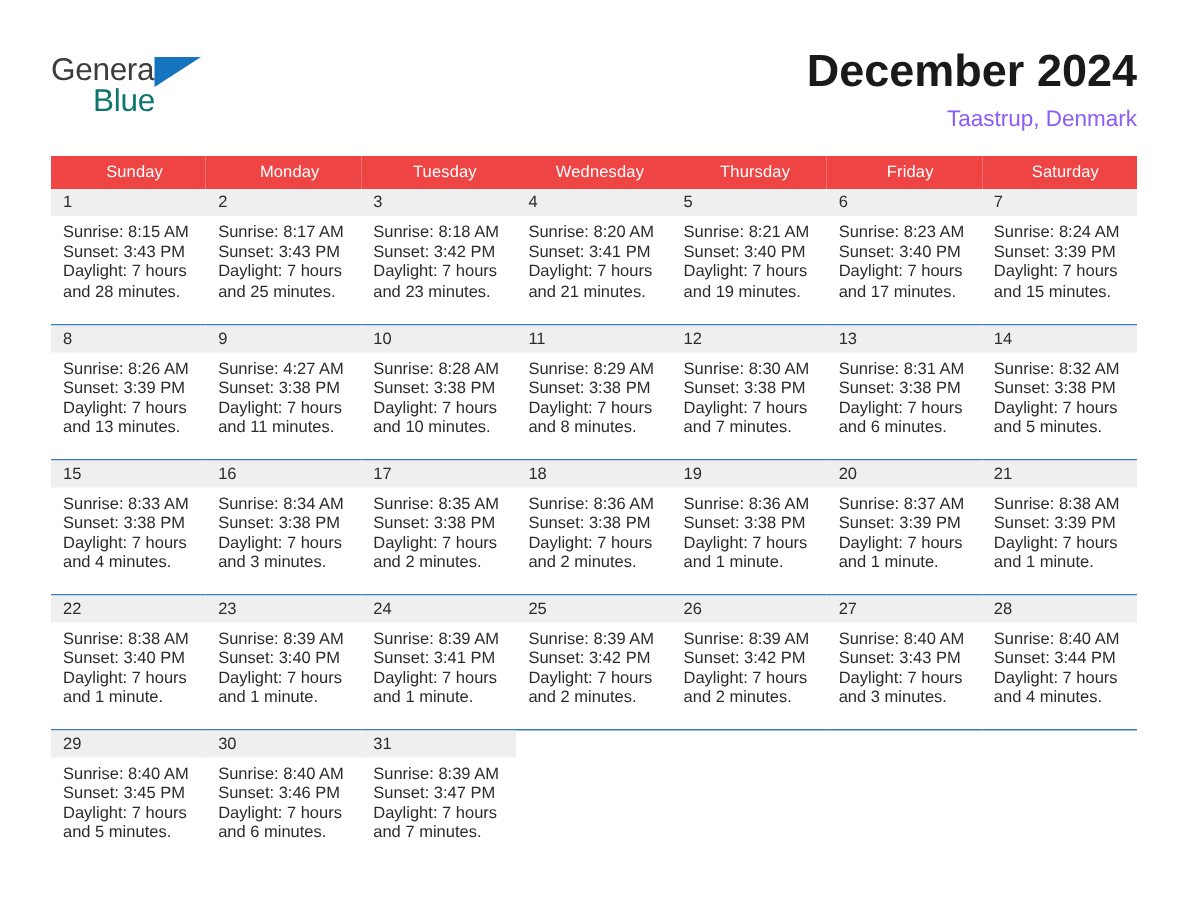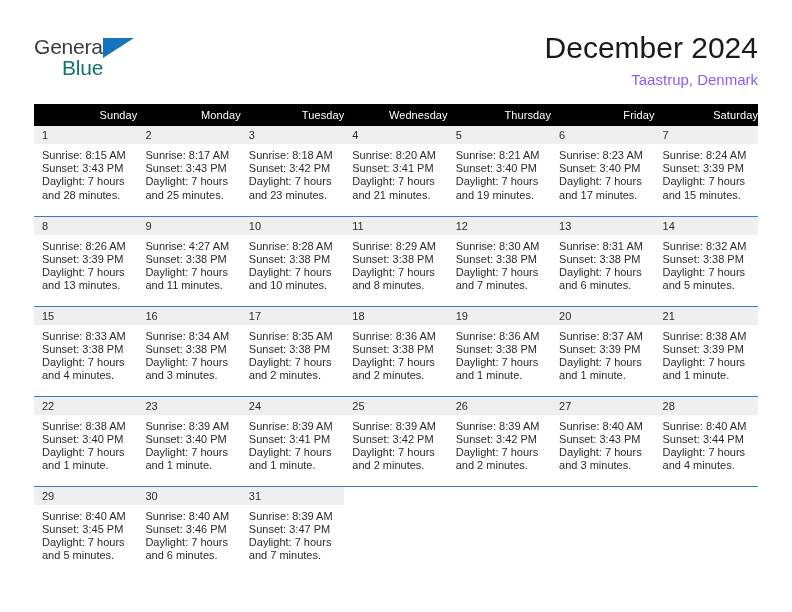--- a/index.html
+++ b/index.html
@@ -54,45 +54,45 @@
     border-left: 31px solid #1673bd;
     border-bottom: 20px solid transparent;
     z-index: 2;
   }
   .titleblock {
     text-align: right;
     padding-top: 0px;
   }
   .cal-title {
     font-size: 30px;
-    font-weight: normal;
+    font-weight: bold;
     color: #1a1a1a;
     line-height: 36px;
     letter-spacing: 0px;
   }
   .cal-subtitle {
     font-size: 15px;
     color: #8b5cf6;
     line-height: 20px;
     margin-top: 4px;
   }
 
   
   .calendar {
     margin: 0 34px;
     width: 724px;
     border-collapse: collapse;
     table-layout: fixed;
   }
   .calendar thead th {
-    background: #000000;
+    background: #ef4444;
     color: #ffffff;
     font-size: 11px;
     font-weight: normal;
-    text-align: right;
+    text-align: center;
     padding: 5px 0 5px 8px;
     height: 20px;
     letter-spacing: 0.1px;
   }
   .calendar tbody tr {
     height: 90px;
   }
   .calendar td {
     vertical-align: top;
     padding: 0;

